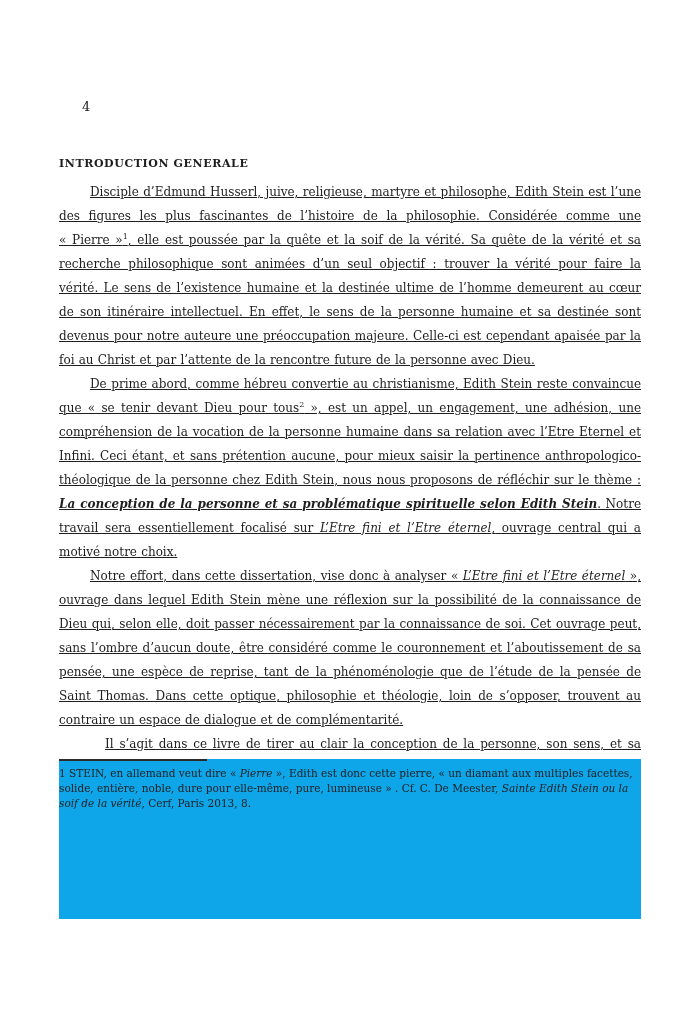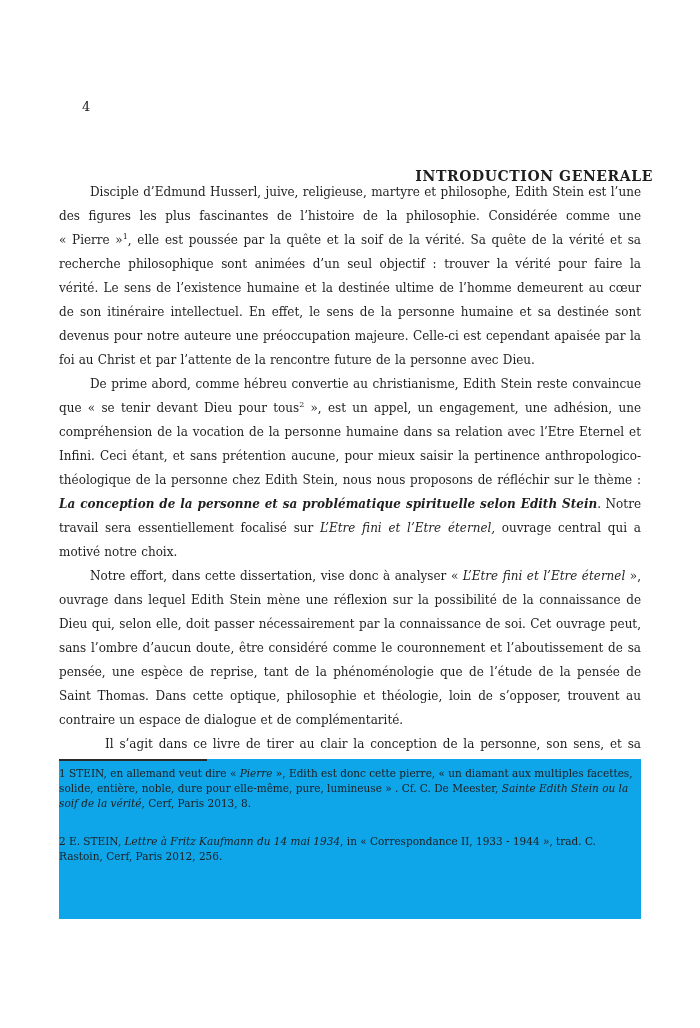--- a/index.html
+++ b/index.html
@@ -18,38 +18,38 @@
     left: 82px;
     top: 100px;
     font-size: 13px;
     line-height: 14px;
   }
   .heading {
     position: absolute;
     left: 59px;
     top: 154px;
     width: 582px;
-    margin: 12px;
-    text-align: right;
-    font-size: 14px;
+    margin: 0;
+    text-align: left;
+    font-size: 11px;
     font-weight: 700;
     letter-spacing: 0.6px;
     line-height: 20px;
   }
   .body-text {
     position: absolute;
     left: 59px;
     top: 180px;
     width: 582px;
     font-size: 12px;
     line-height: 24px;
     text-align: justify;
     word-spacing: 0.4px;
   }
-  .para { margin: 0; text-indent: 31px; }
+  .para { margin: 0; text-indent: 31px; text-decoration: underline; }
   .para:last-child { text-indent: 46px; }
   sup.fn-ref {
     font-size: 8px;
     line-height: 0;
     vertical-align: super;
   }
   .footnote-area {
     position: absolute;
     left: 59px;
     top: 759px;
@@ -83,16 +83,15 @@
       <p class="para"><span>Disciple d’Edmund Husserl, juive, religieuse, martyre et philosophe, Edith Stein est l’une des figures les plus fascinantes de l’histoire de la philosophie. Considérée comme une «&nbsp;Pierre&nbsp;»</span><sup class="fn-ref">1</sup><span>, elle est poussée par la quête et la soif de la vérité. Sa quête de la vérité et sa recherche philosophique sont animées d’un seul objectif : trouver la vérité pour faire la vérité. Le sens de l’existence humaine et la destinée ultime de l’homme demeurent au cœur de son itinéraire intellectuel. En effet, le sens de la personne humaine et sa destinée sont devenus pour notre auteure une préoccupation majeure. Celle-ci est cependant apaisée par la foi au Christ et par l’attente de la rencontre future de la personne avec Dieu.</span></p>
       <p class="para"><span>De prime abord, comme hébreu convertie au christianisme, Edith Stein reste convaincue que «&nbsp;se tenir devant Dieu pour tous</span><sup class="fn-ref">2</sup><span>&nbsp;», est un appel, un engagement, une adhésion, une compréhension de la vocation de la personne humaine dans sa relation avec l’Etre Eternel et Infini. Ceci étant, et sans prétention aucune, pour mieux saisir la pertinence anthropologico-théologique de la personne chez Edith Stein, nous nous proposons de réfléchir sur le thème : </span><span style="font-style: italic; font-weight: 700;">La conception de la personne et sa problématique spirituelle selon Edith Stein</span><span>. Notre travail sera essentiellement focalisé sur </span><span style="font-style: italic;">L’Etre fini et l’Etre éternel,</span><span> ouvrage central qui a motivé notre choix.</span></p>
       <p class="para"><span>Notre effort, dans cette dissertation, vise donc à analyser «&nbsp;</span><span style="font-style: italic;">L’Etre fini et l’Etre éternel</span><span>&nbsp;», ouvrage dans lequel Edith Stein mène une réflexion sur la possibilité de la connaissance de Dieu qui, selon elle, doit passer nécessairement par la connaissance de soi. Cet ouvrage peut, sans l’ombre d’aucun doute, être considéré comme le couronnement et l’aboutissement de sa pensée, une espèce de reprise, tant de la phénoménologie que de l’étude de la pensée de Saint Thomas. Dans cette optique, philosophie et théologie, loin de s’opposer, trouvent au contraire un espace de dialogue et de complémentarité.</span></p>
       <p class="para"><span>Il s’agit dans ce livre de tirer au clair la conception de la personne, son sens, et sa destinée ultime dans l’optique d’Edith Stein. En d’autres termes, nous montrerons comment Edith</span></p>
     </div>
 
   <div class="footnote-area">
     <div class="footnote-sep"></div>
     <div id="footnotes">
         <p class="footnote"><span>1 STEIN, en allemand veut dire «&nbsp;</span><span style="font-style: italic;">Pierre</span><span>&nbsp;», Edith est donc cette pierre, «&nbsp;un diamant aux multiples facettes, solide, entière, noble, dure pour elle-même, pure, lumineuse&nbsp;» . Cf. C. De Meester, </span><span style="font-style: italic;">Sainte Edith Stein ou la soif de la vérité</span><span>, Cerf, Paris 2013, 8.</span></p>
-        <p class="footnote"><span>2 E. STEIN, </span><span style="font-style: italic;">Lettre à Fritz Kaufmann du 14 mai 1934</span><span>, in «&nbsp;Correspondance II, 1933 - 1944&nbsp;», trad. C. Rastoin, Cerf, Paris 2012, 256.</span></p>
       </div>
   </div>
 </div>
 
 </body></html>

